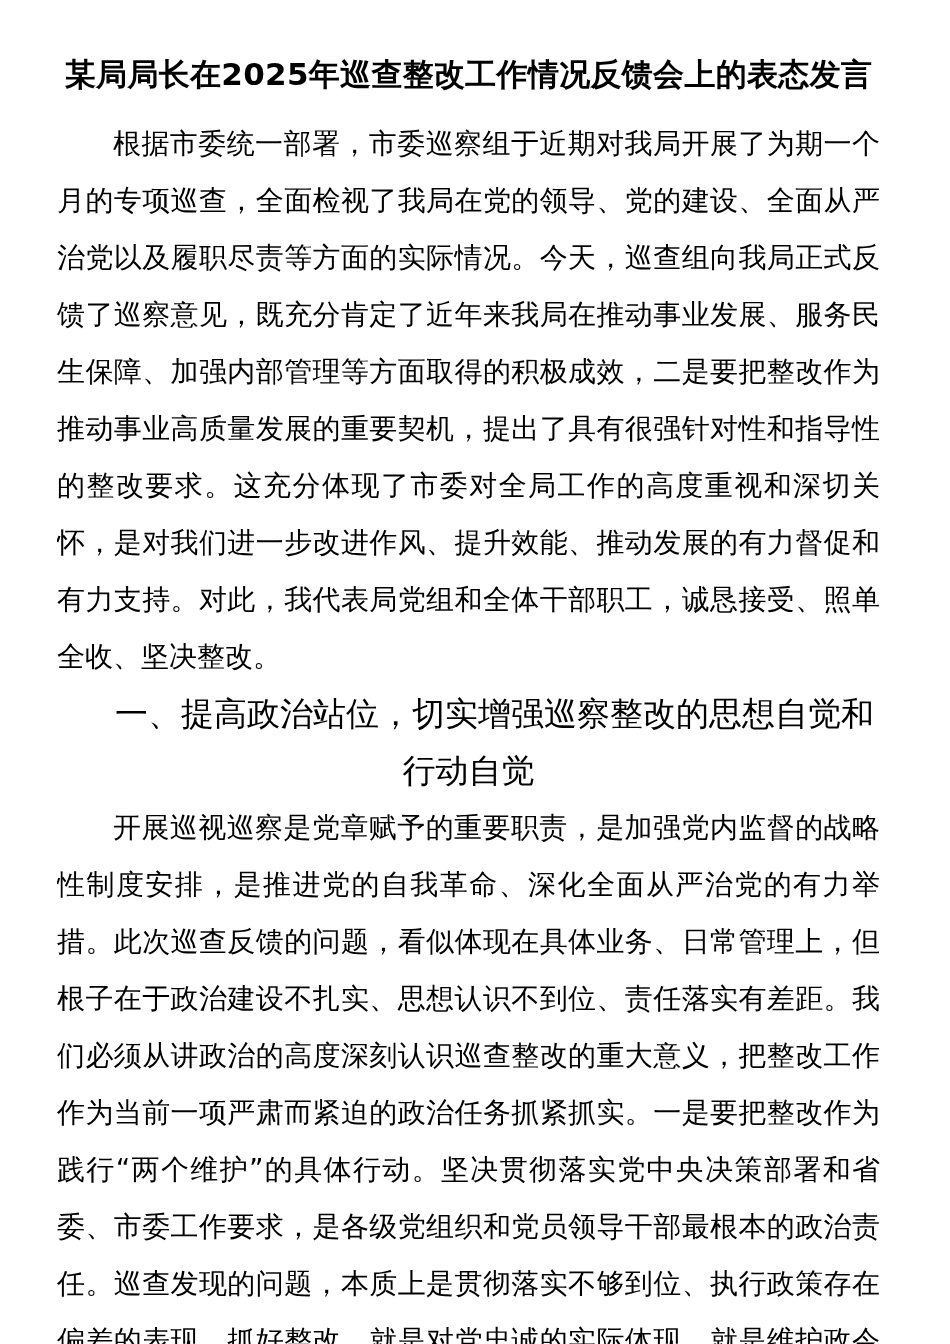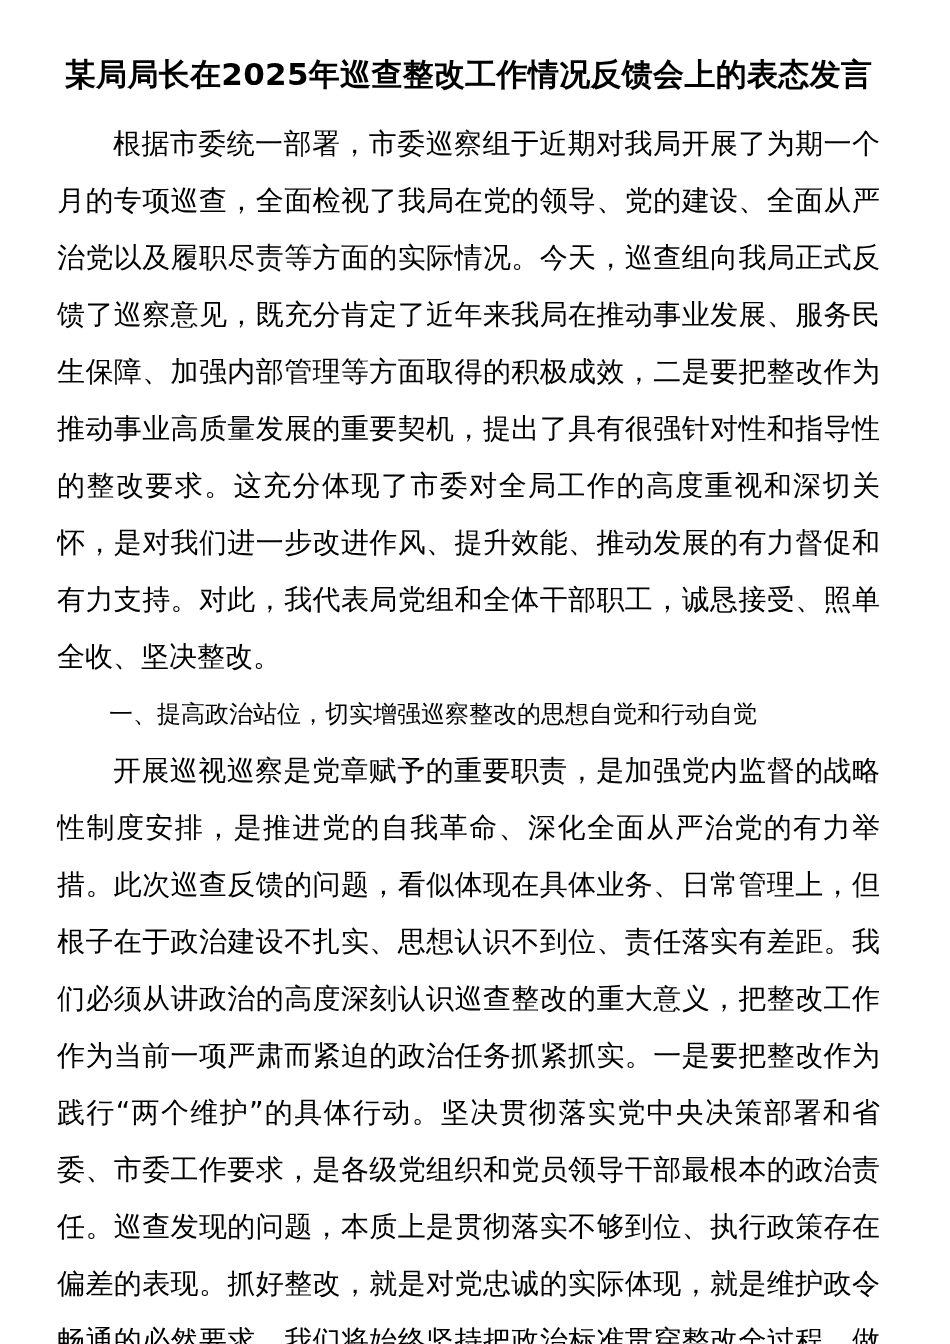--- a/index.html
+++ b/index.html
@@ -63,27 +63,27 @@
   .para.indent {
     text-indent: 56px;
   }
 
   .para.first-body {
     margin-top: 18px;
   }
 
   .section-heading {
     font-family: "Liberation Sans", "DejaVu Sans", sans-serif;
-    font-size: 24px;
+    font-size: 33px;
     font-weight: 400;
     line-height: 57px;
     text-indent: 52px;
     margin: 0;
     color: #000;
-    text-align: left;
+    text-align: center;
     word-break: break-all;
   }
 
   .clip-bottom {
     overflow: hidden;
   }
 </style>
 </head>
 <body>
 

